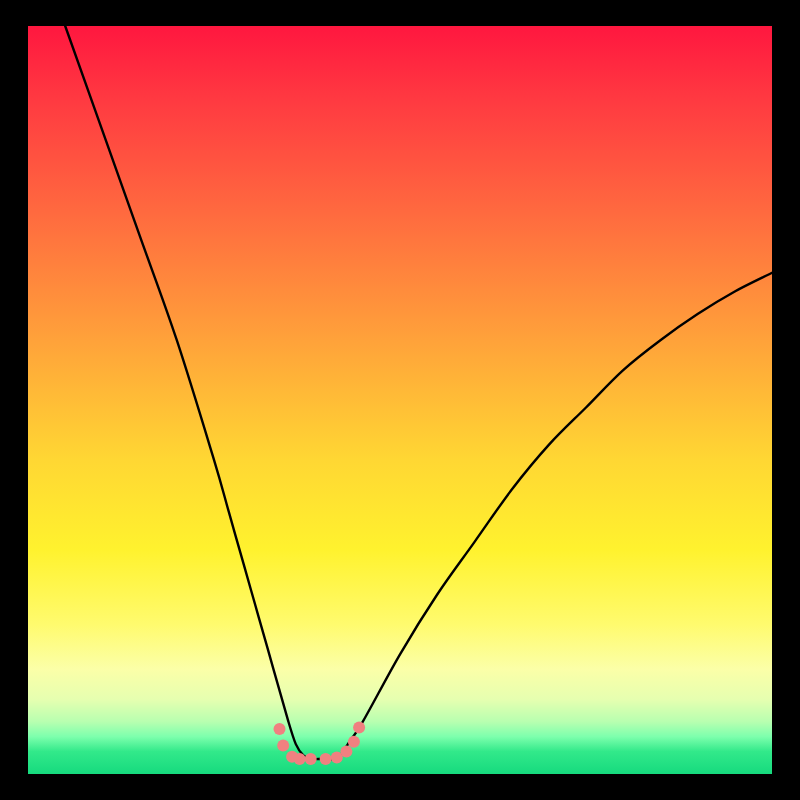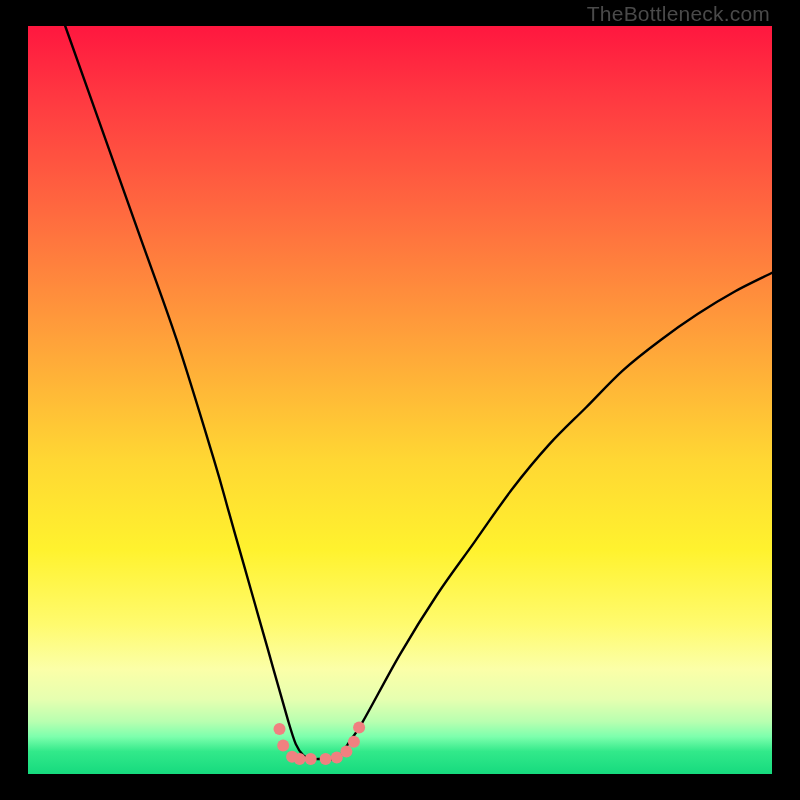--- a/index.html
+++ b/index.html
@@ -75,14 +75,13 @@
         <circle cx="271.6" cy="733.0" r="6" fill="#f08080"></circle>
         <circle cx="282.7" cy="733.0" r="6" fill="#f08080"></circle>
         <circle cx="297.6" cy="733.0" r="6" fill="#f08080"></circle>
         <circle cx="308.8" cy="731.5" r="6" fill="#f08080"></circle>
         <circle cx="318.4" cy="725.6" r="6" fill="#f08080"></circle>
         <circle cx="325.9" cy="715.8" r="6" fill="#f08080"></circle>
         <circle cx="331.1" cy="701.6" r="6" fill="#f08080"></circle>
       </g>
   </svg>
 
-  <div class="watermark">TheBottleneck.com</div>
 </div>
 
 </body></html>

